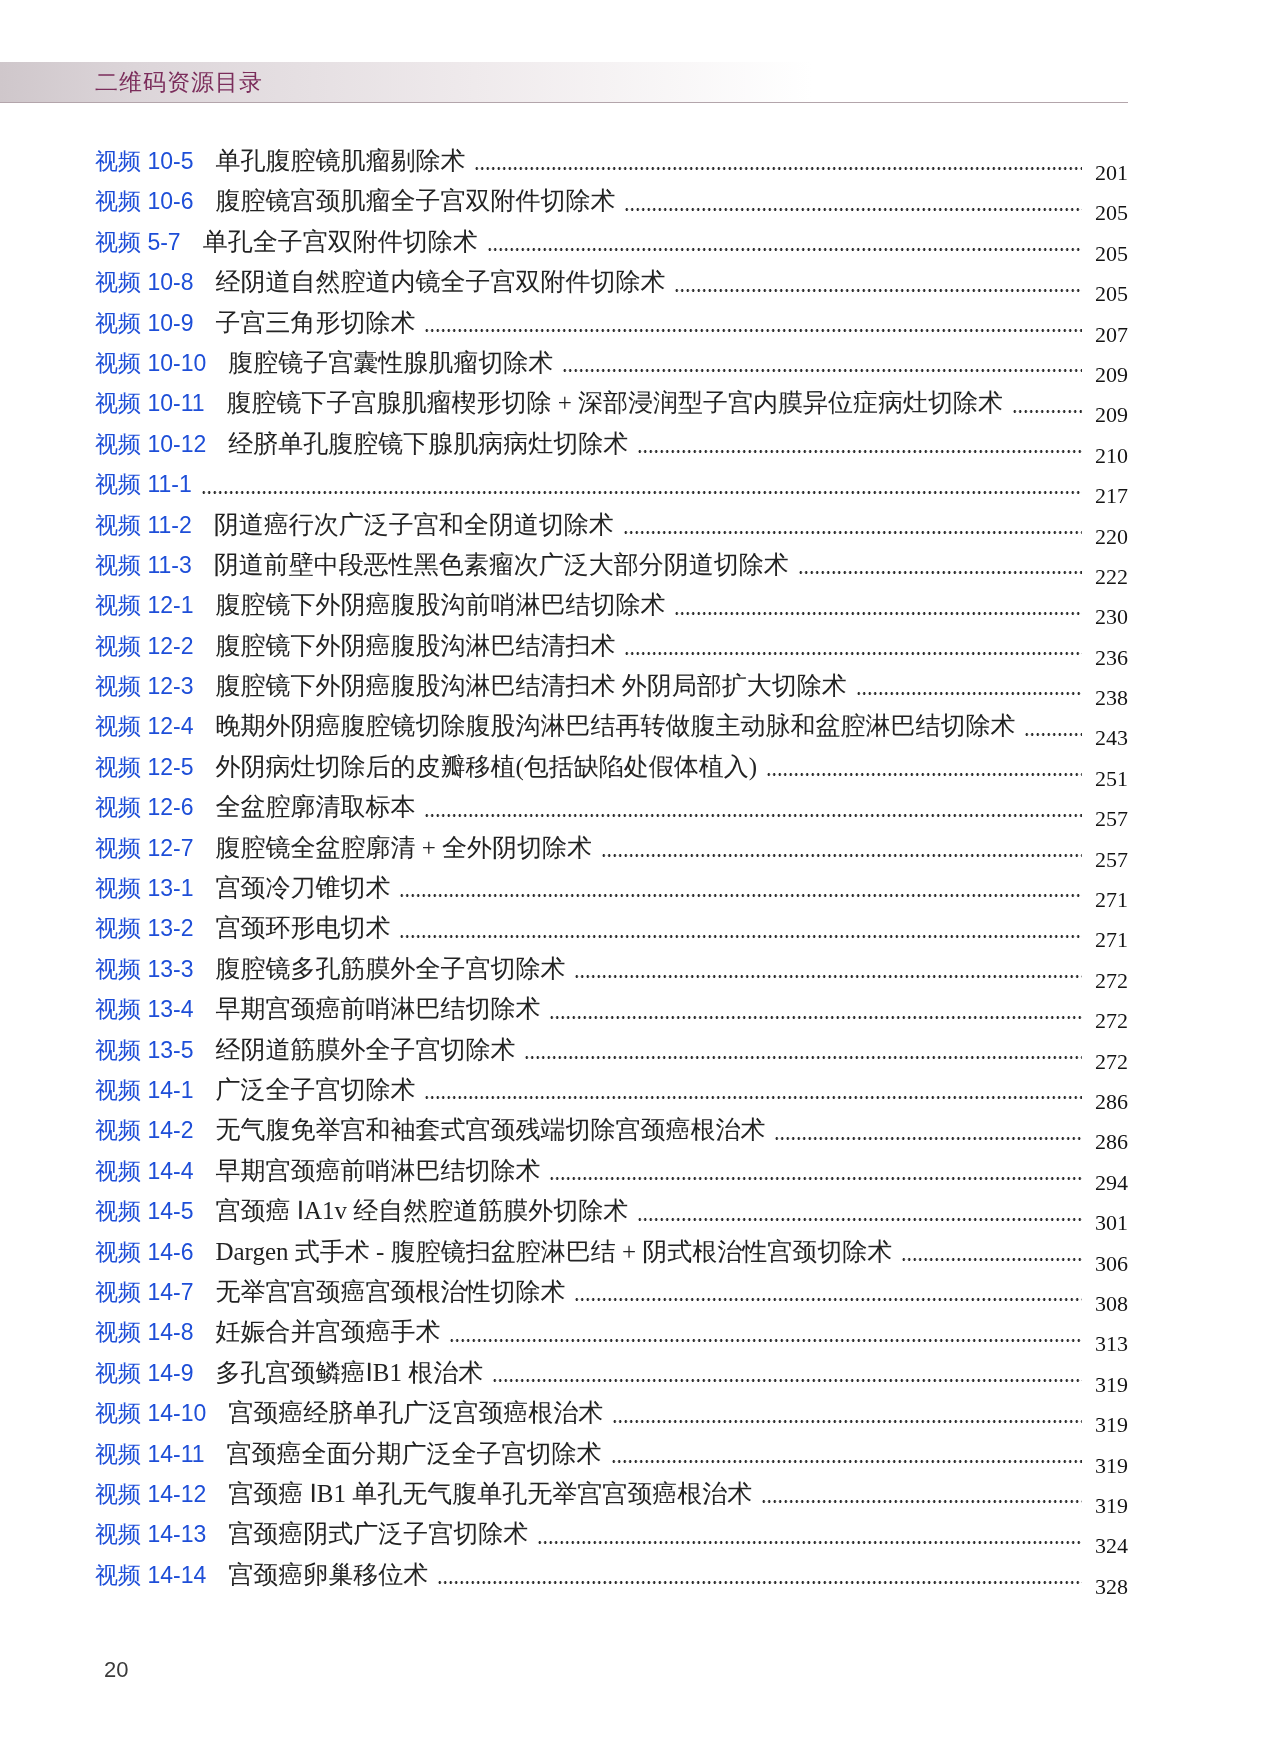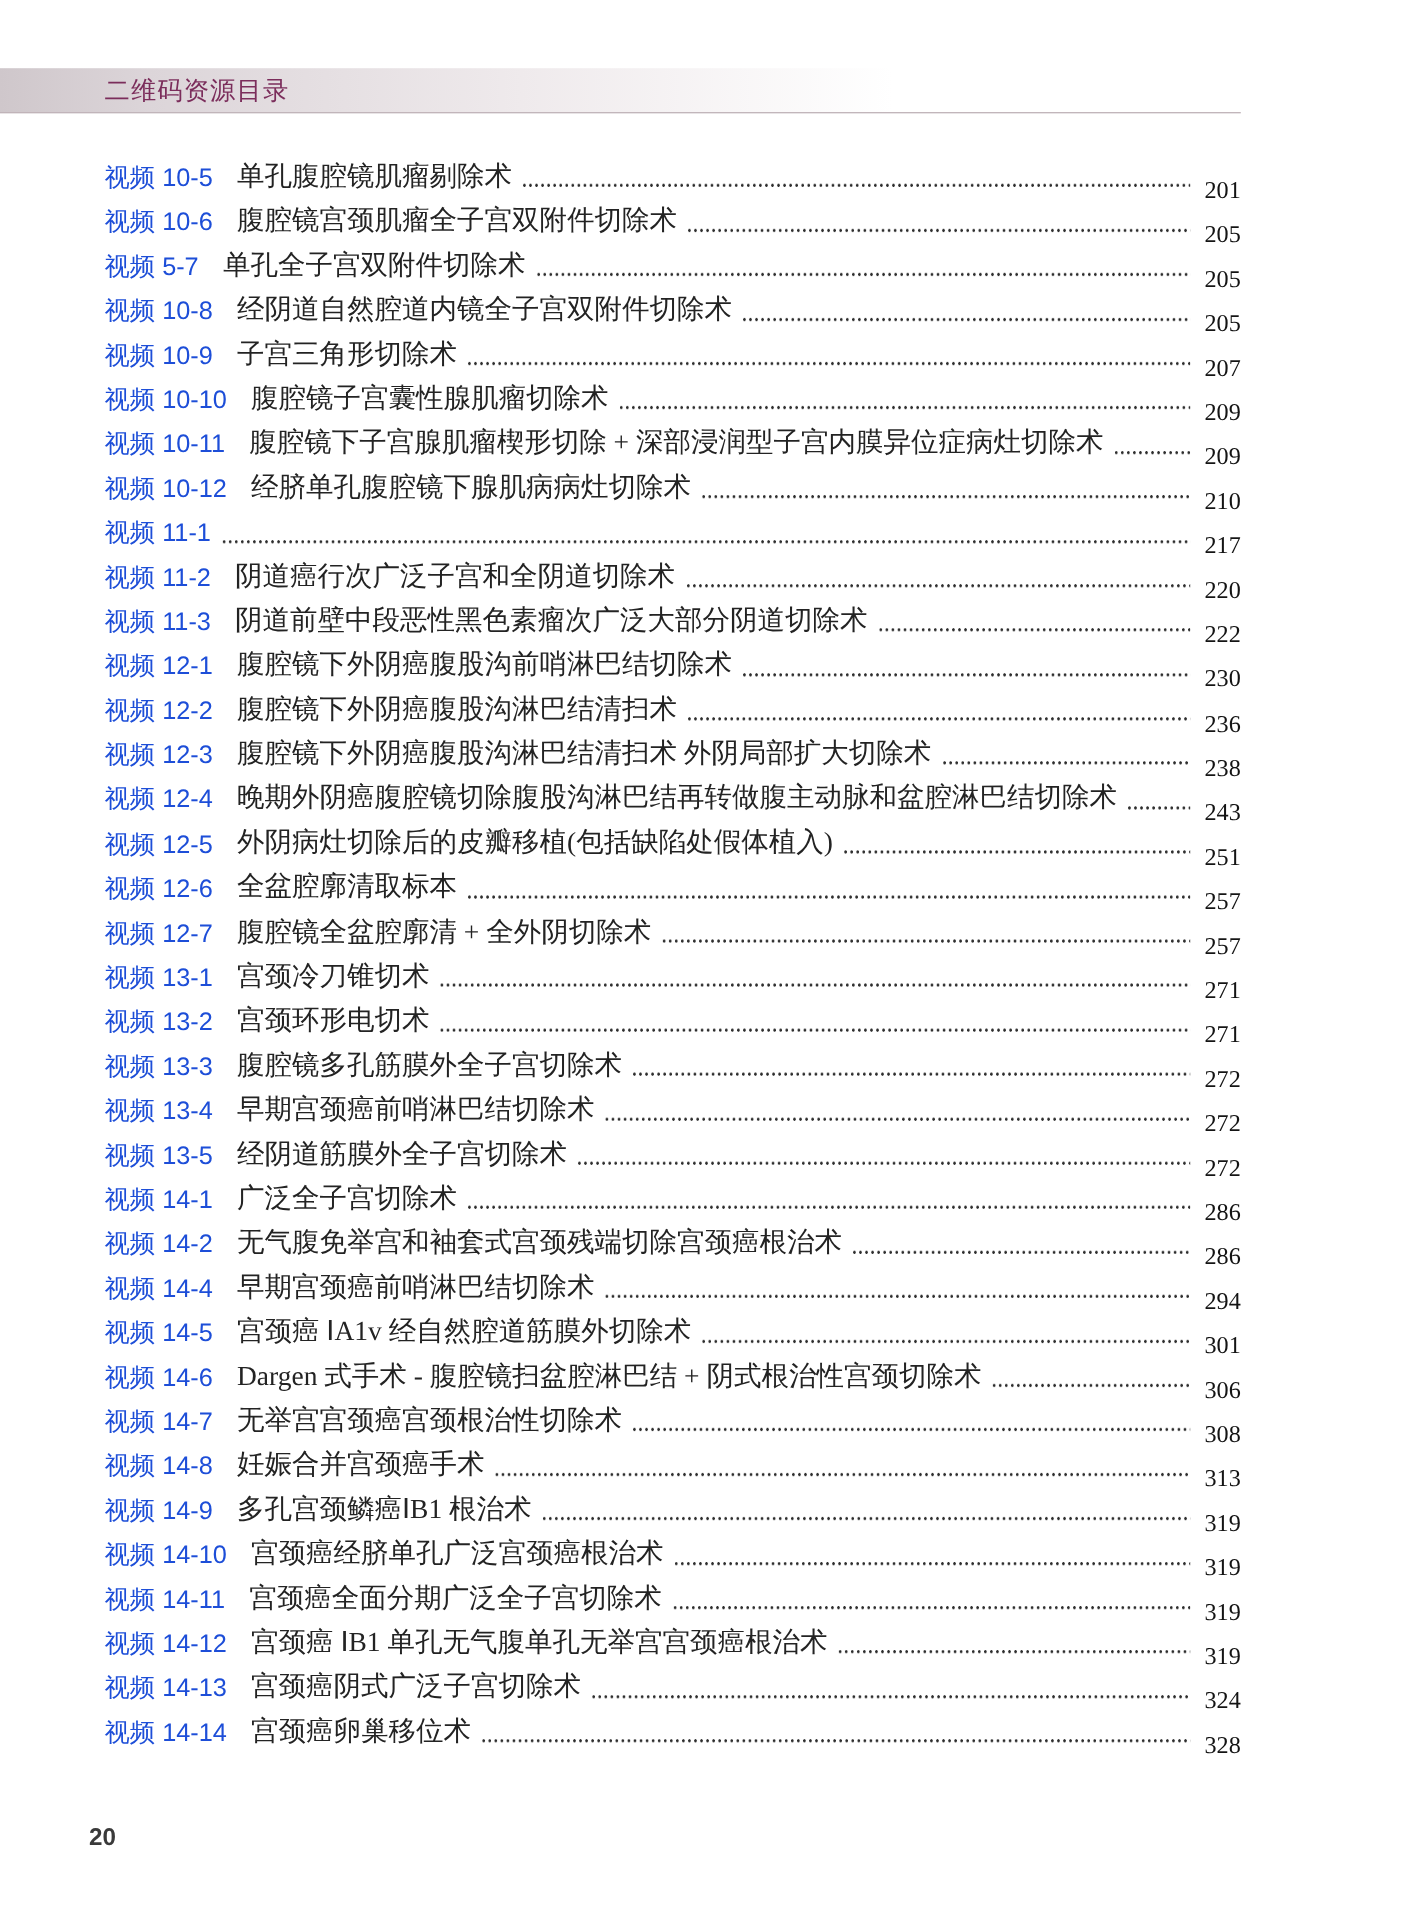--- a/index.html
+++ b/index.html
@@ -80,26 +80,25 @@
     white-space: nowrap;
     text-align: right;
     min-width: 40px;
     flex: 0 0 auto;
     margin-top: 12px;
   }
 
   
   .footer-num {
     position: absolute;
-    left: 81px;
+    left: 104px;
     top: 1657px;
     font-family: "Liberation Sans", sans-serif;
     font-size: 22px;
     color: #3a3a3a;
-    font-weight: bold;
   }
 </style>
 </head>
 <body>
 
 <div class="header-bar">
   <div class="header-title">二维码资源目录</div>
 </div>
 
 <div class="toc">

